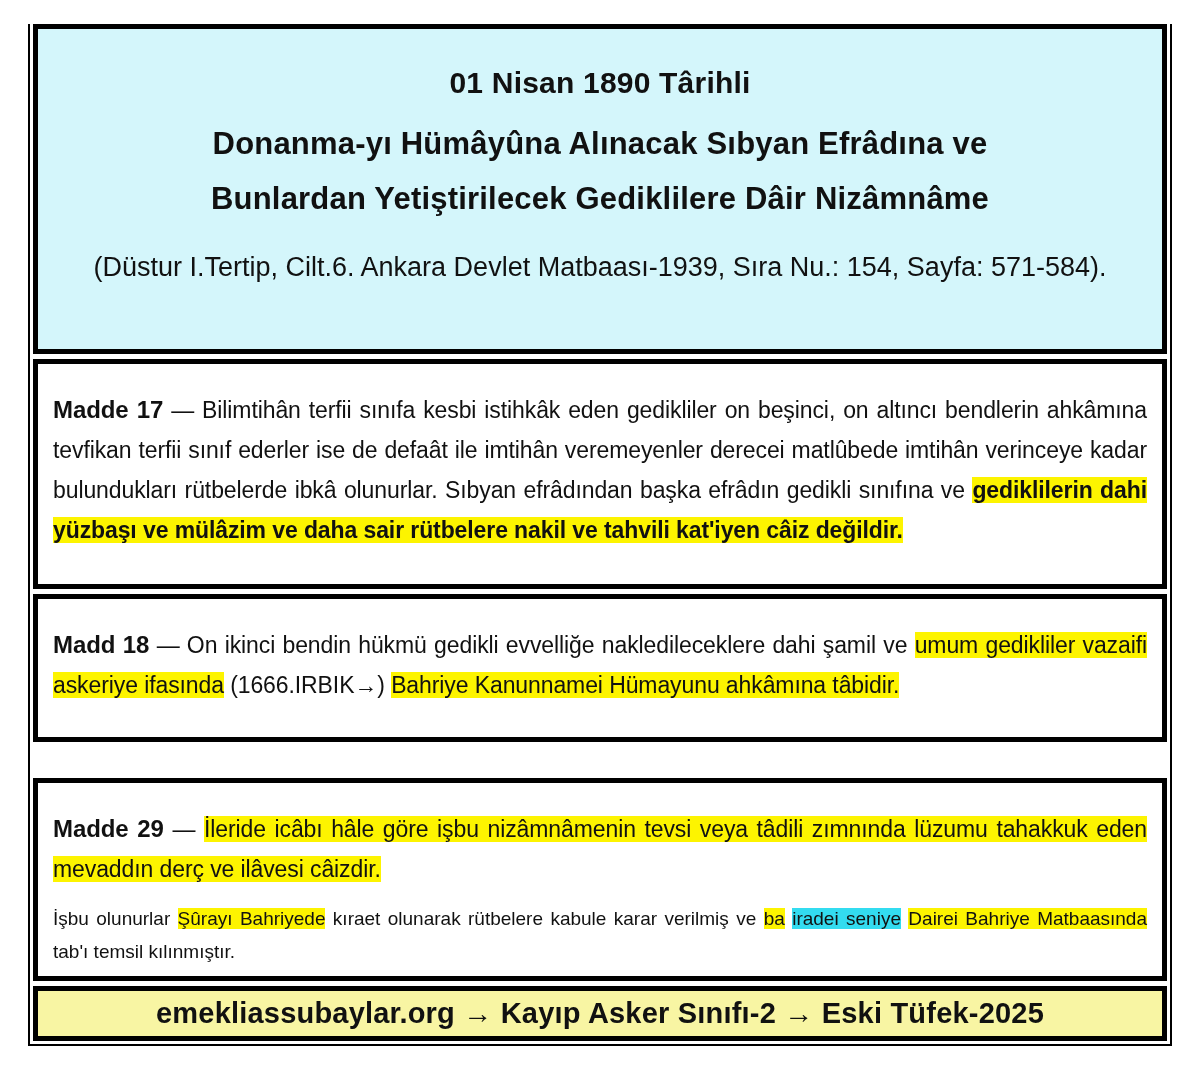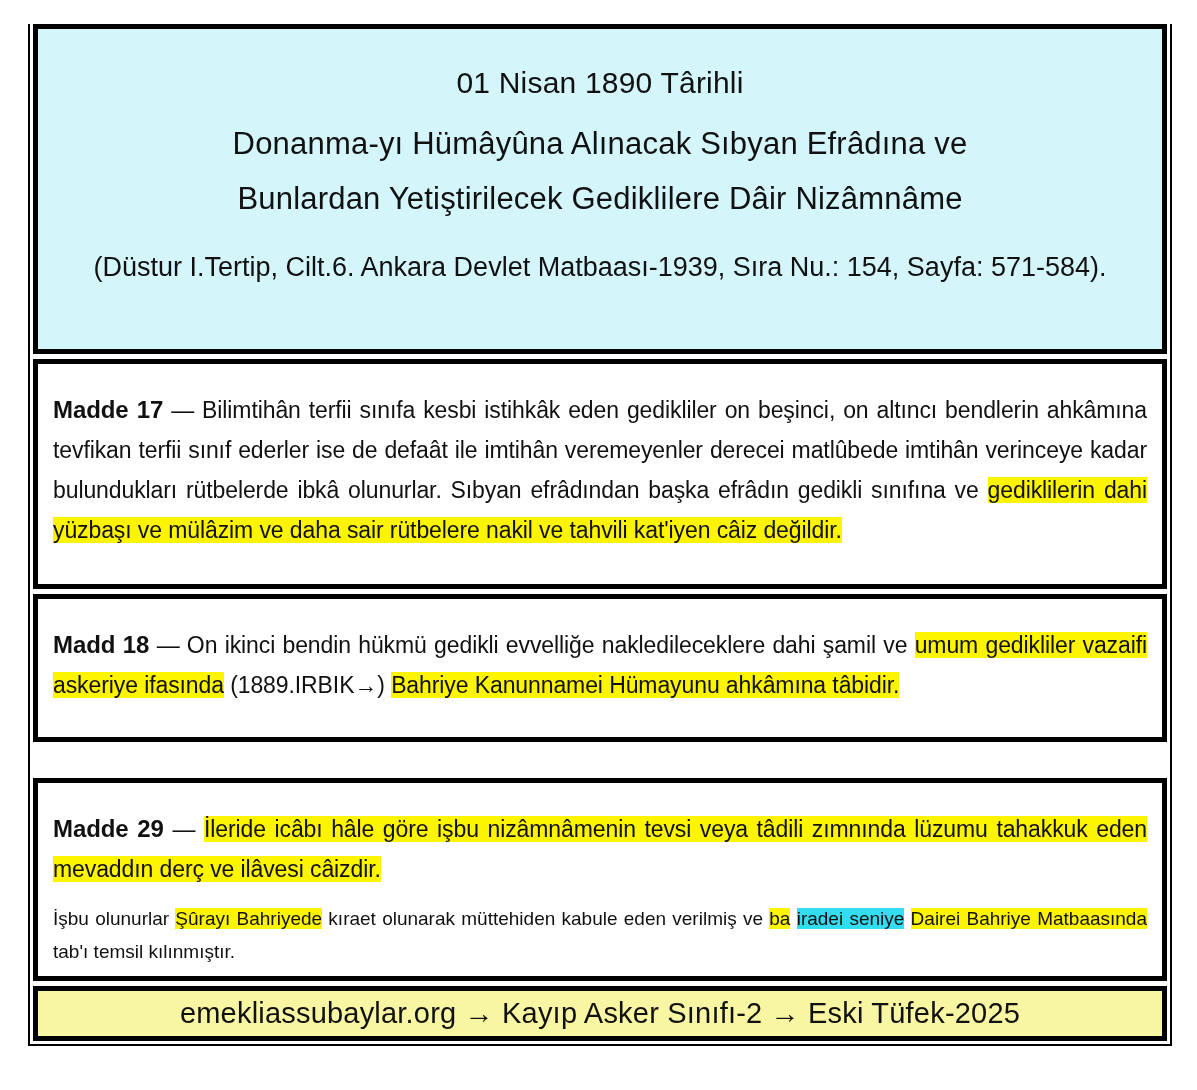--- a/index.html
+++ b/index.html
@@ -12,21 +12,21 @@
   .frame{
     position:absolute;left:28px;top:24px;width:1144px;box-sizing:border-box;
     border:2px solid #000;border-top:none;
     padding:0 3px 3px 3px;
   }
   .box{
     box-sizing:border-box;border:5px solid #000;background:#fff;
     margin-bottom:5px;width:100%;
   }
   .box:last-child{margin-bottom:0;}
-  .b{font-weight:normal;}
+  .b{font-weight:bold;}
 
   
   .header-box{
     background:var(--header-bg,#d4f6fb);height:330px;text-align:center;
     padding-top:36px;
   }
   .h-title{font-size:30px;line-height:36px;margin-bottom:24px;letter-spacing:.2px;}
   .h-sub{font-size:21px;line-height:26px;margin-bottom:27px;}
   .h-main{font-size:31px;line-height:38px;margin-bottom:17px;letter-spacing:.2px;}
   .h-src{font-size:27px;line-height:26px;margin-top:36px;}
@@ -65,26 +65,26 @@
       <div class="h-main b">Donanma-yı Hümâyûna Alınacak Sıbyan Efrâdına ve</div>
       <div class="h-main b">Bunlardan Yetiştirilecek Gediklilere Dâir Nizâmnâme</div>
       <div class="h-src">(Düstur I.Tertip, Cilt.6. Ankara Devlet Matbaası-1939, Sıra Nu.: 154, Sayfa: 571-584).</div>
     </section>
 
     <section class="box article-box a17">
       <p class="article-text"><span class="art-label">Madde 17</span><span> — </span><span>Bilimtihân terfii sınıfa kesbi istihkâk eden gedikliler on beşinci, on altıncı bendlerin ahkâmına tevfikan terfii sınıf ederler ise de defaât ile imtihân veremeyenler derecei matlûbede imtihân verinceye kadar bulundukları rütbelerde ibkâ olunurlar. Sıbyan efrâdından başka efrâdın gedikli sınıfına ve </span><span class="hl-y b">gediklilerin dahi yüzbaşı ve mülâzim ve daha sair rütbelere nakil ve tahvili kat'iyen câiz değildir.</span></p>
     </section>
 
     <section class="box article-box a18">
-      <p class="article-text"><span class="art-label">Madd 18</span><span> — </span><span>On ikinci bendin hükmü gedikli evvelliğe nakledileceklere dahi şamil ve </span><span class="hl-y">umum gedikliler vazaifi askeriye ifasında</span><span> (1889.IRBIK→) </span><span class="hl-y">Bahriye Kanunnamei Hümayunu ahkâmına tâbidir.</span></p>
+      <p class="article-text"><span class="art-label">Madd 18</span><span> — </span><span>On ikinci bendin hükmü gedikli evvelliğe nakledileceklere dahi şamil ve </span><span class="hl-y">umum gedikliler vazaifi askeriye ifasında</span><span> (1666.IRBIK→) </span><span class="hl-y">Bahriye Kanunnamei Hümayunu ahkâmına tâbidir.</span></p>
     </section>
 
     <section class="box article-box a29">
       <p class="article-text"><span class="art-label">Madde 29</span><span> — </span><span class="hl-y">İleride icâbı hâle göre işbu nizâmnâmenin tevsi veya tâdili zımnında lüzumu tahakkuk eden mevaddın derç ve ilâvesi câizdir.</span></p>
-      <p class="footnote"><span>İşbu olunurlar </span><span class="hl-y">Şûrayı Bahriyede</span><span> kıraet olunarak müttehiden kabule eden verilmiş ve </span><span class="hl-y">ba</span><span> </span><span class="hl-c">iradei seniye</span><span> </span><span class="hl-y">Dairei Bahriye Matbaasında</span><span> tab'ı temsil kılınmıştır.</span></p>
+      <p class="footnote"><span>İşbu olunurlar </span><span class="hl-y">Şûrayı Bahriyede</span><span> kıraet olunarak rütbelere kabule karar verilmiş ve </span><span class="hl-y">ba</span><span> </span><span class="hl-c">iradei seniye</span><span> </span><span class="hl-y">Dairei Bahriye Matbaasında</span><span> tab'ı temsil kılınmıştır.</span></p>
     </section>
 
     <section class="box footer-box">
       <div class="footer-text b">emekliassubaylar.org → Kayıp Asker Sınıfı-2 → Eski Tüfek-2025</div>
     </section>
 
   </div>
 </div>
 
 </body></html>

